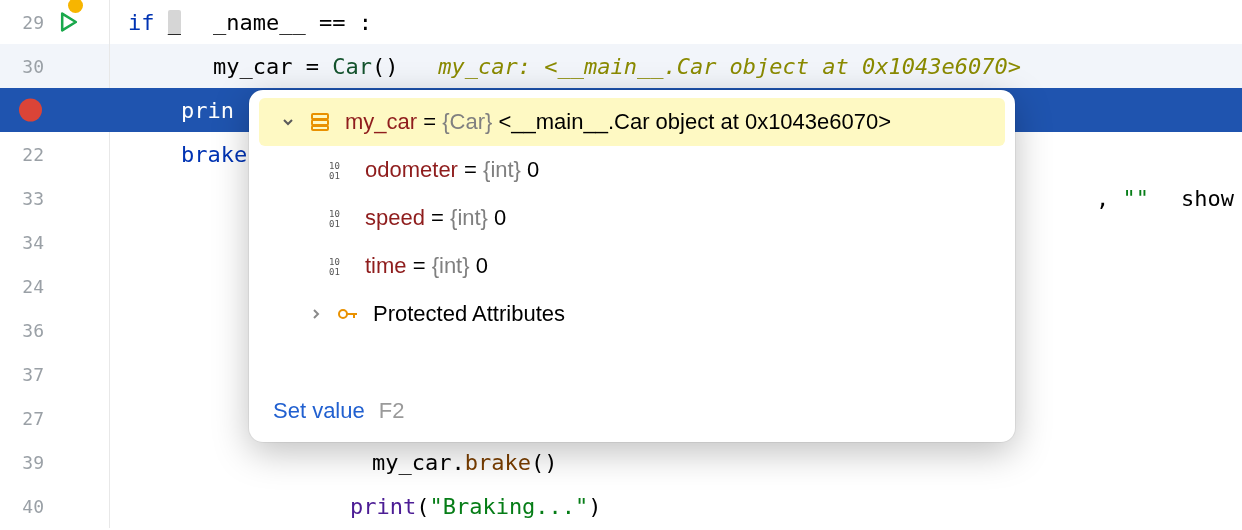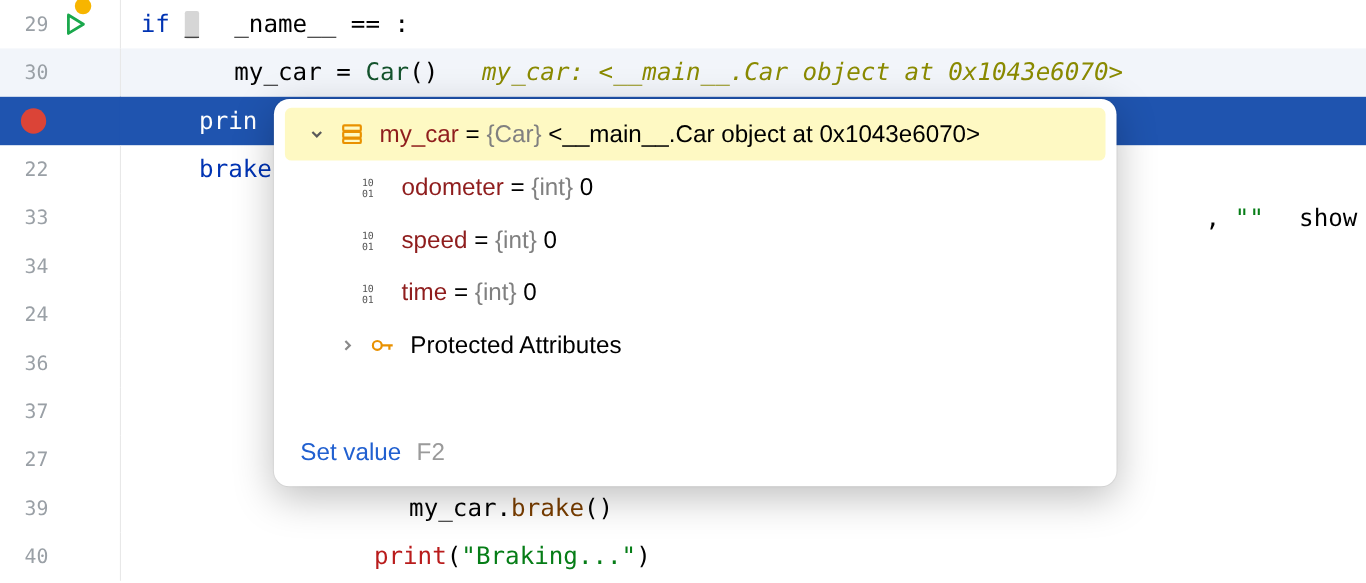--- a/index.html
+++ b/index.html
@@ -73,21 +73,21 @@
   .id { color:#000;margin-left:32px; }
   .op { color:#000; }
   .str { color:#067D17; }
   .call { color:#14532d; }
   .mutedsel { background:#d6d6d6; border-radius:2px;}
   .hint { color:#8A8A00; font-style:italic;}
   .hintvar{ color:#8A8A00; font-style:italic;}
   .paren { color:#000; }
   .tail { color:#067D17; position:absolute; right:8px;}
   .method { color:#7a3e00;}
-  .builtin { color:#b91c1c;}
+  .builtin { color:#4c1d95;margin-left:10px;}
 
   
   .popup {
     position: absolute;
     left: 249px;
     top: 90px;
     width: 766px;
     background: #fff;
     border-radius: 14px;
     box-shadow: 0 10px 36px rgba(0,0,0,0.25), 0 0 0 1px rgba(0,0,0,0.05);

